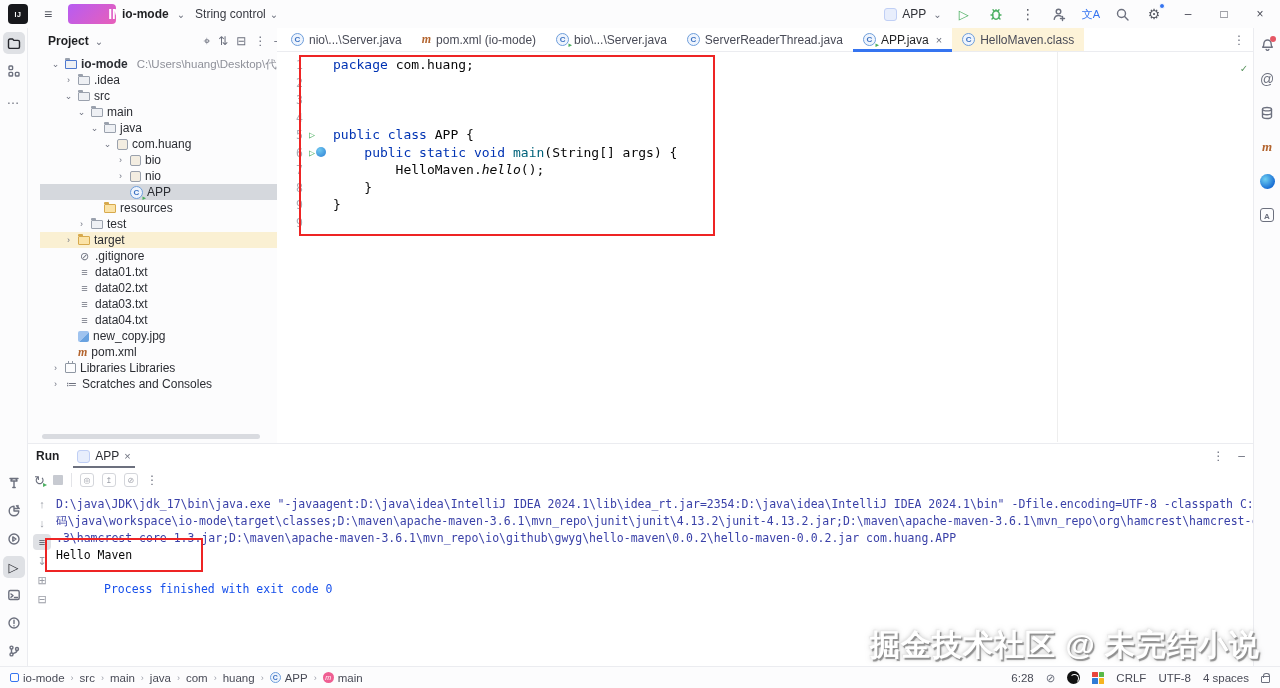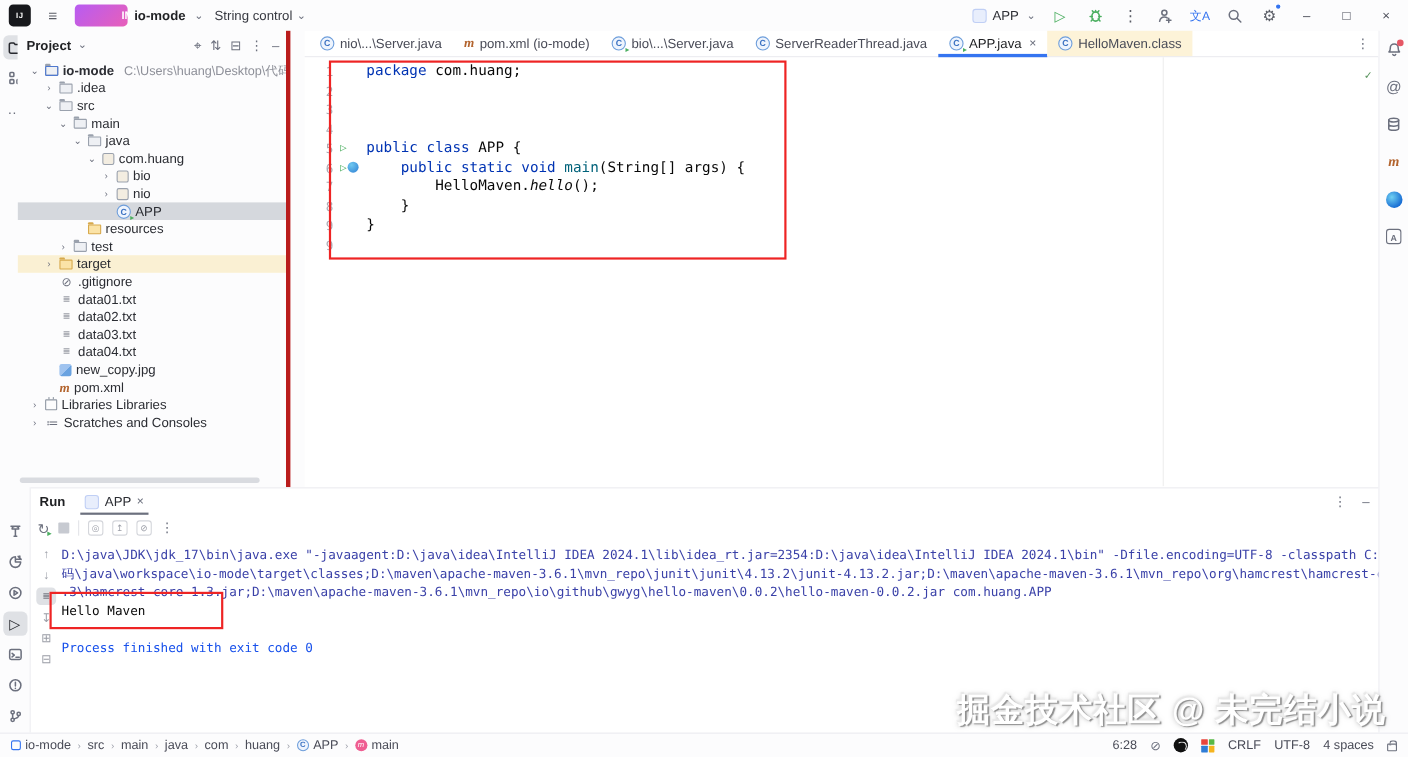--- a/index.html
+++ b/index.html
@@ -12,21 +12,21 @@
   .mono { font-family: "DejaVu Sans Mono", monospace; }
 
   
   .topbar { position:absolute; left:0; top:0; right:0; height:28px; display:flex; align-items:center;
             padding:0 8px; gap:10px; background:#fcfcfd; }
   .logo { width:20px; height:20px; border-radius:4px; background:#17181c; color:#fff; font-size:7px;
           font-weight:bold; display:flex; align-items:center; justify-content:center; letter-spacing:.5px; }
   .tb-ic { color:#5a5d66; font-size:14px; width:20px; height:20px; display:flex; align-items:center;
            justify-content:center; border-radius:4px; cursor:default; }
   .proj-chip { display:flex; align-items:center; gap:6px; }
-  .proj-av { width:20px; height:20px; border-radius:4px; color:#fff; font-size:10px; font-weight:bold;
+  .proj-av { width:20px; height:20px; border-radius:4px; color:#fff; font-size:14px; font-weight:bold;
              display:flex; align-items:center; justify-content:center;
              background:linear-gradient(135deg,#b75cf2,#e85fb9);padding-left:48px; }
   .proj-name { font-weight:bold; color:#1f2023; }
   .chev { color:#6c707e; font-size:10px; margin-left:2px; }
   .menu-item { color:#383a42; display:flex; align-items:center; gap:2px; }
   .topbar-right { margin-left:auto; display:flex; align-items:center; gap:12px; }
   .runcfg { display:flex; align-items:center; gap:5px; color:#2f3137; }
   .cfg-ic { width:13px; height:13px; border-radius:3px; background:#e8eefc; border:1px solid #c0cff5; }
   .green { color:#4caf61; }
   .blue { color:#3574f0; }
@@ -48,22 +48,22 @@
   .sic.active { background:#dfe1e5; color:#27282e; }
   .stripe-spacer { flex:1; }
   .bell-dot { position:absolute; right:2px; top:2px; width:6px; height:6px; border-radius:50%; background:#e55765; }
   .edge-circle { width:15px; height:15px; border-radius:50%;
                  background:radial-gradient(circle at 35% 35%, #6fd0f2, #1a6fd4 70%); }
   .boxA { width:14px; height:14px; border:1.3px solid #6c707e; border-radius:3px; font-size:8px;
           display:flex; align-items:flex-end; justify-content:center; color:#6c707e; font-weight:bold; line-height:9px; }
   .maven-m { font-family:"Liberation Serif", serif; font-style:italic; font-weight:bold; color:#b3642e; font-size:13px; }
 
   
-  .project { position:absolute; left:16px; top:28px; width:248px; height:415px; background:#fcfcfd;
-             border-right:4px solid #b91c1c; overflow:hidden; }
+  .project { position:absolute; left:40px; top:28px; width:248px; height:415px; background:#fcfcfd;
+             border-right:1px solid #b91c1c; overflow:hidden; }
   .proj-head { height:26px; display:flex; align-items:center; padding:0 6px 0 8px; gap:4px; }
   .proj-title { font-weight:bold; color:#1f2023; }
   .ph-icons { margin-left:auto; display:flex; gap:8px; color:#6c707e; font-size:12px; }
   .tree { padding-top:2px; }
   .trow { height:16px; display:flex; align-items:center; gap:4px; white-space:nowrap; cursor:default; }
   .trow.sel { background:#d5d8dd; }
   .trow.hl { background:#faf0d3; }
   .tw { width:11px; font-size:9px; color:#6c707e; text-align:center; flex:none; }
   .tl { color:#2b2d33; }
   .tl.bold { font-weight:bold; }
@@ -126,21 +126,21 @@
   .stopsq { width:10px; height:10px; background:#c7cad1; border-radius:1px; }
   .rt-box { width:14px; height:14px; border:1px solid #d4d6db; border-radius:3px; font-size:8px; color:#9a9da6;
             display:flex; align-items:center; justify-content:center; }
   .console { position:relative; display:flex; height:calc(100% - 48px); }
   .con-left { width:28px; flex:none; display:flex; flex-direction:column; align-items:center; padding-top:4px; gap:3px; }
   .cic { width:18px; height:16px; display:flex; align-items:center; justify-content:center; color:#9a9da6; font-size:11px; border-radius:4px; }
   .cic.on { background:#dfe1e5; color:#494b57; }
   .con-text { flex:1; font-family:"DejaVu Sans Mono",monospace; font-size:11.5px; line-height:17px; padding-top:4px; white-space:pre; overflow:hidden; }
   .c-cmd { color:#3a41a8; }
   .c-out { color:#080808; }
-  .c-info { color:#1750eb; }
+  .c-info { color:#1750eb;margin-left:48px; }
   .redbox-console { position:absolute; left:17px; top:46px; width:158px; height:34px; border:2px solid #ee2424; pointer-events:none; }
 
   
   .statusbar { position:absolute; left:0; right:0; bottom:0; height:22px; background:#fcfcfd; border-top:1px solid #ebecf0;
                display:flex; align-items:center; padding:0 10px; font-size:11.5px; color:#494b57; }
   .crumbs { display:flex; align-items:center; gap:6px; }
   .crumb { display:flex; align-items:center; gap:4px; }
   .crumb-sep { color:#9b9ea8; font-size:9px; }
   .mod-sq { width:9px; height:9px; border:1.5px solid #3574f0; border-radius:2px; }
   .icc.mini { width:11px; height:11px; font-size:7px; }

